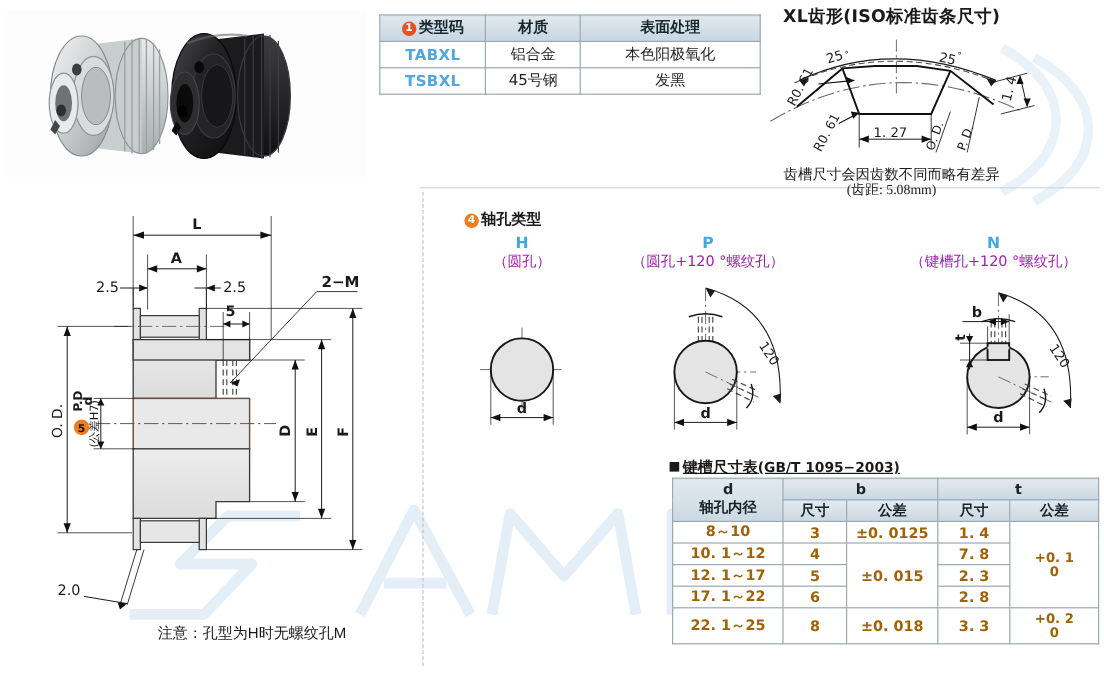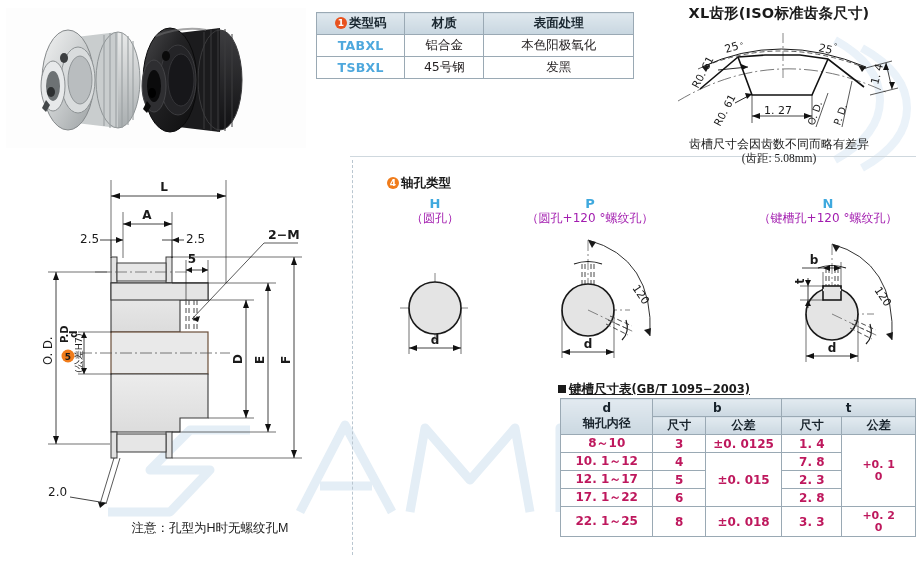--- a/index.html
+++ b/index.html
@@ -51,21 +51,21 @@
     display:inline-block;width:12px;height:12px;line-height:12px;
     border-radius:50%;
     background:#f07c1b;color:#fff;font-size:9px;font-weight:bold;
     text-align:center;margin-right:2px;vertical-align:1px;
     font-family:"DejaVu Sans",sans-serif;
   }
   .num-badge.red{background:#e8521e;}
 
   
   .xl-block{
-    position:absolute;left:640px;top:4px;width:278px;height:160px;z-index:3;
+    position:absolute;left:604px;top:4px;width:278px;height:160px;z-index:3;
   }
   .xl-title{
     text-align:center;font-size:14.5px;font-weight:bold;color:#1a1a1a;
     font-family:"DejaVu Sans","Liberation Sans",sans-serif;
     letter-spacing:.2px;
   }
   .xl-note{
     text-align:center;font-size:12px;color:#1a1a1a;line-height:14px;
     font-family:Liberation Serif, serif;
     margin-top:-2px;
@@ -129,21 +129,21 @@
   }
   .kw-table th,.kw-table td{
     border:1px solid #9aa9b4;
     text-align:center;font-size:12px;
     height:17px;padding:0 1px;
   }
   .kw-table thead th{
     background:linear-gradient(#e2eaf0,#cbd8e1);
     font-weight:bold;color:#17222b;
   }
-  .kw-table tbody td{background:#ffffff;font-weight:bold;color:#be185d;}
+  .kw-table tbody td{background:#ffffff;font-weight:bold;color:#a16207;}
   .kw-table td.tol2{line-height:12px;font-size:11px;font-weight:bold;}
   .pm{font-family:"DejaVu Sans",sans-serif;}
 
   
   text{font-family:"DejaVu Sans","Liberation Sans",sans-serif;fill:#1a1a1a;}
 </style>
 </head>
 <body>
 
 <div class="page">

